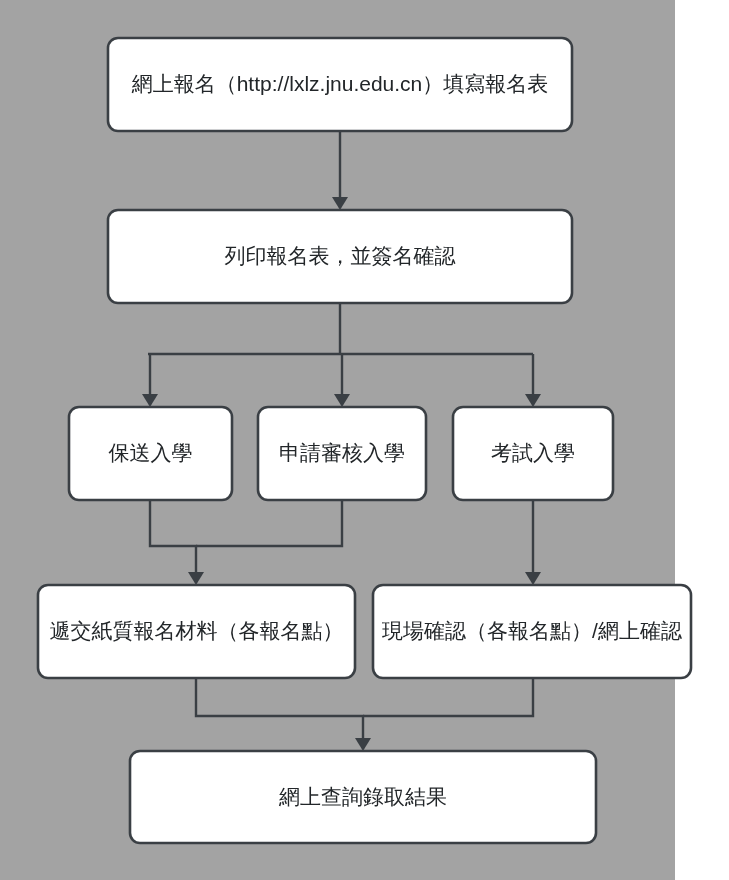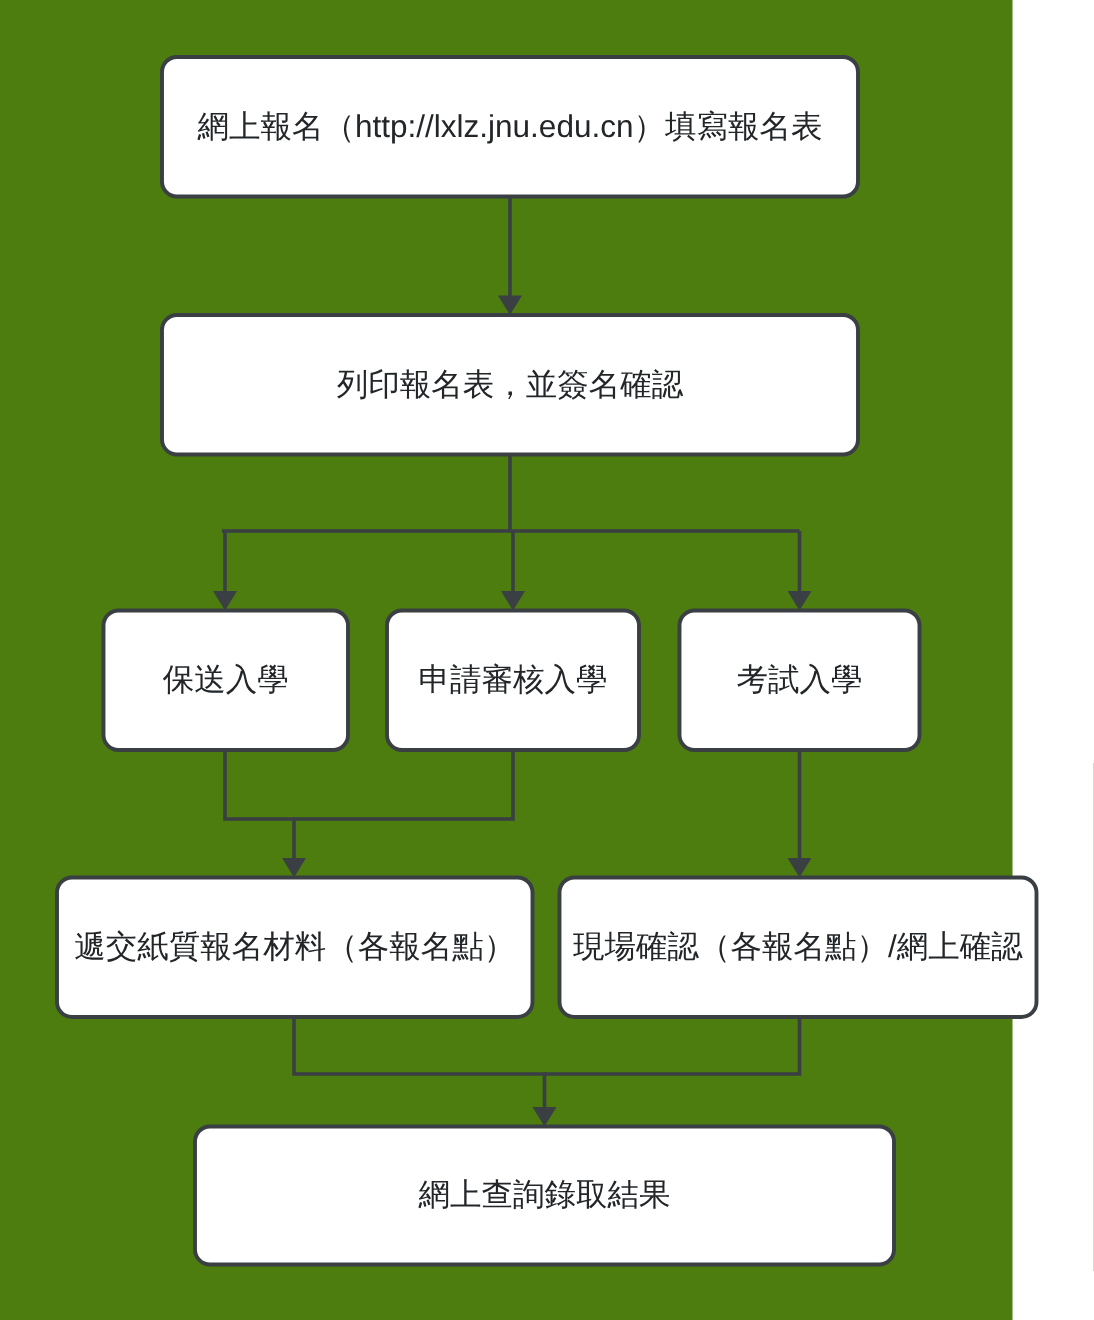--- a/index.html
+++ b/index.html
@@ -10,21 +10,21 @@
   body {
     width: 729px;
     height: 880px;
     font-family: "Liberation Sans", "DejaVu Sans", sans-serif;
     overflow: hidden;
   }
   #flowchart-root {
     position: relative;
     width: 675px;
     height: 880px;
-    background: #4d7c0f;
+    background: #a3a3a3;
   }
   svg.chart-svg {
     position: absolute;
     left: 0;
     top: 0;
     width: 729px;
     height: 880px;
     display: block;
   }
   .node-rect {

